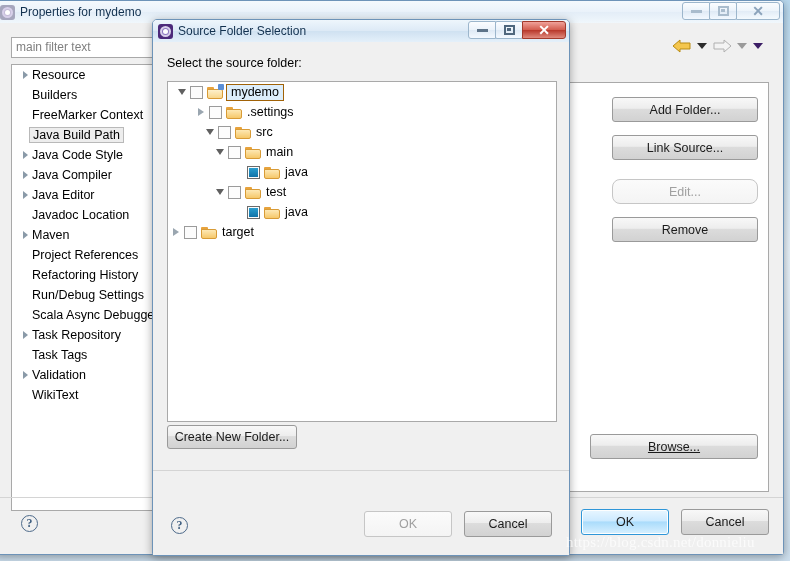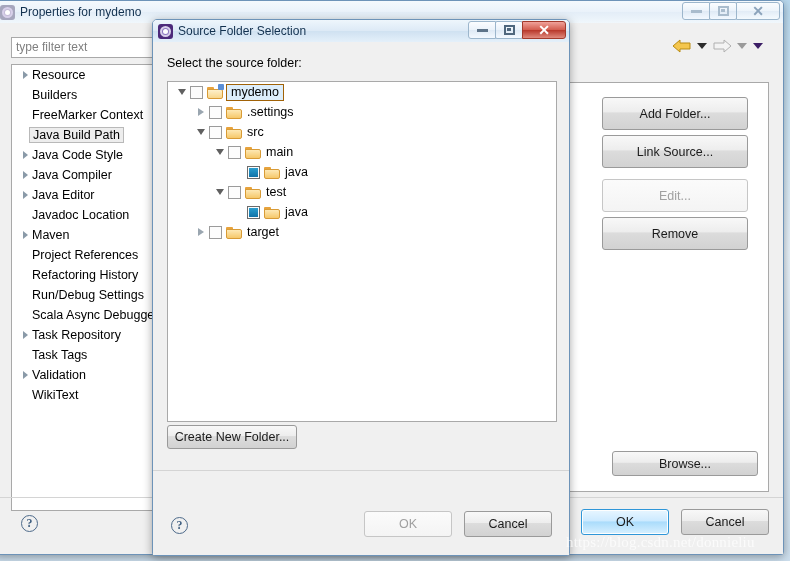--- a/index.html
+++ b/index.html
@@ -165,27 +165,27 @@
   .btn.disabled {
     color: #a0a0a0;
     background: linear-gradient(180deg,#fbfbfb 0%, #f4f4f4 100%);
     border-color: #c6c6c6;
   }
   .btn.primary {
     border: 1px solid #2f96d8;
     background: linear-gradient(180deg,#e8f6ff 0%, #cdeaff 45%, #aadcfb 50%, #d8f0ff 100%);
     box-shadow: inset 0 0 0 1px #fdfefe;
   }
-  .side-btn { position: absolute; right: 20px; width: 146px; height: 33px; }
+  .side-btn { position: absolute; right: 10px; width: 146px; height: 25px; }
 
   .path-field {
     position: absolute; left: 250px; bottom: 18px; width: 105px; height: 21px;
     background: #fff; border: 1px solid #a9a9a9;
   }
-  .browse-btn { position: absolute; right: 10px; bottom: 15px; width: 146px; height: 25px; }
+  .browse-btn { position: absolute; right: 10px; bottom: 32px; width: 168px; height: 25px; text-decoration: underline; }
 
   .footer-sep {
     position: absolute; left: 0; right: 0; bottom: 56px; height: 1px; background: #d4d4d4;
   }
 
   .help-icon {
     width: 17px; height: 17px; border-radius: 50%;
     border: 1px solid #4d6a8a; color: #3f5f80;
     display:flex;align-items:center;justify-content:center;
     font-size: 12px; font-weight: bold; font-family:"Liberation Serif",serif;
@@ -268,21 +268,21 @@
           </span>
         </span>
       <span class="wbtn close inactive">
           <span class="glyph-x inactive">✕</span>
         </span>
     </span>
   </div>
 
   <div id="props-body">
 
-    <div class="filter-input" title="type filter text">type filter text</div>
+    <div class="filter-input" title="type filter text">main filter text</div>
 
     <div class="navwrap">
       <svg width="18" height="14">
           <polygon points="0,7 7,1 7,4 17,4 17,10 7,10 7,13" fill="#f4c64e" stroke="#b98b12" stroke-width="1"></polygon>
         </svg>
       <span class="caret-dn"></span>
       <svg width="18" height="14">
           <polygon points="18,7 11,1 11,4 1,4 1,10 11,10 11,13" fill="#f3f3f3" stroke="#b0b0b0" stroke-width="1"></polygon>
         </svg>
       <span class="caret-dn gray"></span>
@@ -379,21 +379,21 @@
 
     <div class="right-panel">
       <div class="tabstrip">
         <div class="tab-active">rt</div>
       </div>
       <div class="tab-pane">
         <div class="list-area"></div>
         <div id="side-buttons">
             <div class="btn side-btn" style="top: 14px;">Add Folder...</div>
             <div class="btn side-btn" style="top: 52px;">Link Source...</div>
-            <div class="btn side-btn disabled" style="top: 96px;">Edit...</div>
+            <div class="btn side-btn disabled" style="top: 96px; border-radius: 8px;">Edit...</div>
             <div class="btn side-btn" style="top: 134px;">Remove</div>
           </div>
         <div class="path-field"></div>
         <div class="btn browse-btn">Browse...</div>
       </div>
     </div>
 
     <div class="footer-sep"></div>
     <div class="help-icon" style="position:absolute;left:26px;bottom:22px;">?</div>
     <div id="props-footer-buttons">
@@ -445,21 +445,21 @@
             <span class="twist">
               <span class="tw-closed"></span>
             </span>
             <span class="cbx"></span>
             <span class="folder">
               <span class="tabtop"></span>
               <span class="body"></span>
             </span>
             <span>.settings</span>
           </div>
-          <div class="ftrow" style="padding-left: 25px;">
+          <div class="ftrow" style="padding-left: 34px;">
             <span class="twist">
               <span class="tw-open"></span>
             </span>
             <span class="cbx"></span>
             <span class="folder">
               <span class="tabtop"></span>
               <span class="body"></span>
             </span>
             <span>src</span>
           </div>
@@ -500,21 +500,21 @@
             <span class="twist"></span>
             <span class="cbx checked">
               <i></i>
             </span>
             <span class="folder">
               <span class="tabtop"></span>
               <span class="body"></span>
             </span>
             <span>java</span>
           </div>
-          <div class="ftrow" style="padding-left: 25px;">
+          <div class="ftrow" style="">
             <span class="twist">
               <span class="tw-closed"></span>
             </span>
             <span class="cbx"></span>
             <span class="folder">
               <span class="tabtop"></span>
               <span class="body"></span>
             </span>
             <span>target</span>
           </div>

